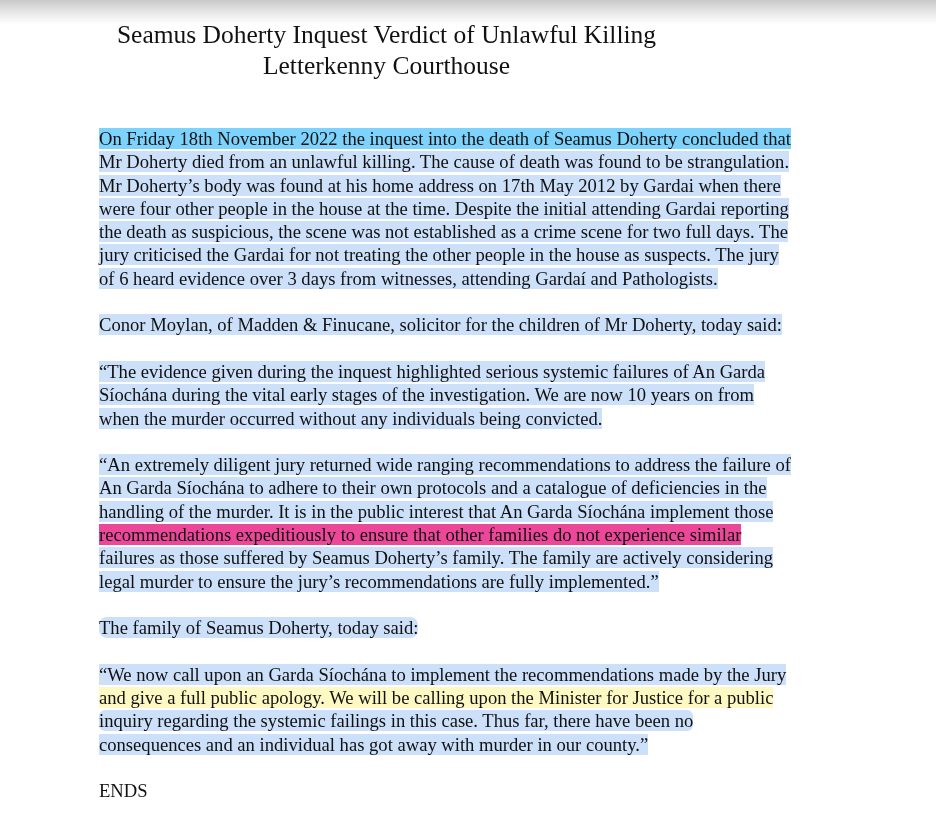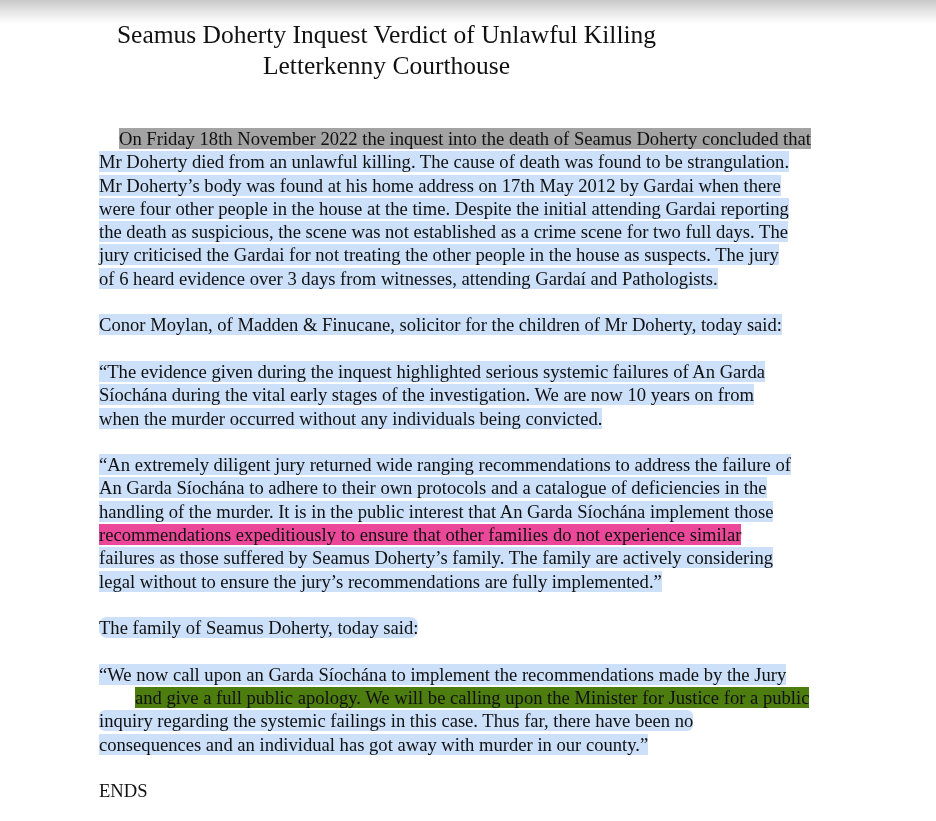--- a/index.html
+++ b/index.html
@@ -31,21 +31,21 @@
 
 <div class="top-shadow"></div>
 
 <div class="title-block">
   <div>Seamus Doherty Inquest Verdict of Unlawful Killing</div>
   <div>Letterkenny Courthouse</div>
 </div>
 
 <div class="content" id="doc-body">
     <div class="para">
-      <span class="line"><span class="sel" style="background: #a3a3a3; margin-left: 20px;">On Friday 18th November 2022 the inquest into the death of Seamus Doherty concluded that</span></span>
+      <span class="line"><span class="sel" style="background: #7dd3fc;">On Friday 18th November 2022 the inquest into the death of Seamus Doherty concluded that</span></span>
       <span class="line"><span class="sel" style="background: rgb(204, 224, 250);">Mr Doherty died from an unlawful killing. The cause of death was found to be strangulation.</span></span>
       <span class="line"><span class="sel" style="background: rgb(204, 224, 250);">Mr Doherty’s body was found at his home address on 17th May 2012 by Gardai when there</span></span>
       <span class="line"><span class="sel" style="background: rgb(204, 224, 250);">were four other people in the house at the time. Despite the initial attending Gardai reporting</span></span>
       <span class="line"><span class="sel" style="background: rgb(204, 224, 250);">the death as suspicious, the scene was not established as a crime scene for two full days. The</span></span>
       <span class="line"><span class="sel" style="background: rgb(204, 224, 250);">jury criticised the Gardai for not treating the other people in the house as suspects. The jury</span></span>
       <span class="line"><span class="sel" style="background: rgb(204, 224, 250);">of 6 heard evidence over 3 days from witnesses, attending Gardaí and Pathologists.</span></span>
     </div>
     <div class="para">
       <span class="line"><span class="sel" style="background: rgb(204, 224, 250); margin-top: 42px;">Conor Moylan, of Madden &amp; Finucane, solicitor for the children of Mr Doherty, today said:</span></span>
     </div>
@@ -53,27 +53,27 @@
       <span class="line"><span class="sel" style="background: rgb(204, 224, 250);">“The evidence given during the inquest highlighted serious systemic failures of An Garda</span></span>
       <span class="line"><span class="sel" style="background: rgb(204, 224, 250);">Síochána during the vital early stages of the investigation. We are now 10 years on from</span></span>
       <span class="line"><span class="sel" style="background: rgb(204, 224, 250);">when the murder occurred without any individuals being convicted.</span></span>
     </div>
     <div class="para">
       <span class="line"><span class="sel" style="background: rgb(204, 224, 250);">“An extremely diligent jury returned wide ranging recommendations to address the failure of</span></span>
       <span class="line"><span class="sel" style="background: rgb(204, 224, 250);">An Garda Síochána to adhere to their own protocols and a catalogue of deficiencies in the</span></span>
       <span class="line"><span class="sel" style="background: rgb(204, 224, 250);">handling of the murder. It is in the public interest that An Garda Síochána implement those</span></span>
       <span class="line"><span class="sel" style="background: #ec4899;">recommendations expeditiously to ensure that other families do not experience similar</span></span>
       <span class="line"><span class="sel" style="background: rgb(204, 224, 250);">failures as those suffered by Seamus Doherty’s family. The family are actively considering</span></span>
-      <span class="line"><span class="sel" style="background: rgb(204, 224, 250);">legal without to ensure the jury’s recommendations are fully implemented.”</span></span>
+      <span class="line"><span class="sel" style="background: rgb(204, 224, 250);">legal murder to ensure the jury’s recommendations are fully implemented.”</span></span>
     </div>
     <div class="para">
       <span class="line"><span class="sel" style="background: rgb(204, 224, 250); border-radius: 8px;">The family of Seamus Doherty, today said:</span></span>
     </div>
     <div class="para">
       <span class="line"><span class="sel" style="background: rgb(204, 224, 250);">“We now call upon an Garda Síochána to implement the recommendations made by the Jury</span></span>
-      <span class="line"><span class="sel" style="background: #4d7c0f; margin-left: 36px;">and give a full public apology. We will be calling upon the Minister for Justice for a public</span></span>
+      <span class="line"><span class="sel" style="background: #fef9c3;">and give a full public apology. We will be calling upon the Minister for Justice for a public</span></span>
       <span class="line"><span class="sel" style="background: rgb(204, 224, 250); border-radius: 6px;">inquiry regarding the systemic failings in this case. Thus far, there have been no</span></span>
       <span class="line"><span class="sel" style="background: rgb(204, 224, 250);">consequences and an individual has got away with murder in our county.”</span></span>
     </div>
     <div class="para">
       <span class="line"><span>ENDS</span></span>
     </div>
   </div>
 
 </body></html>

